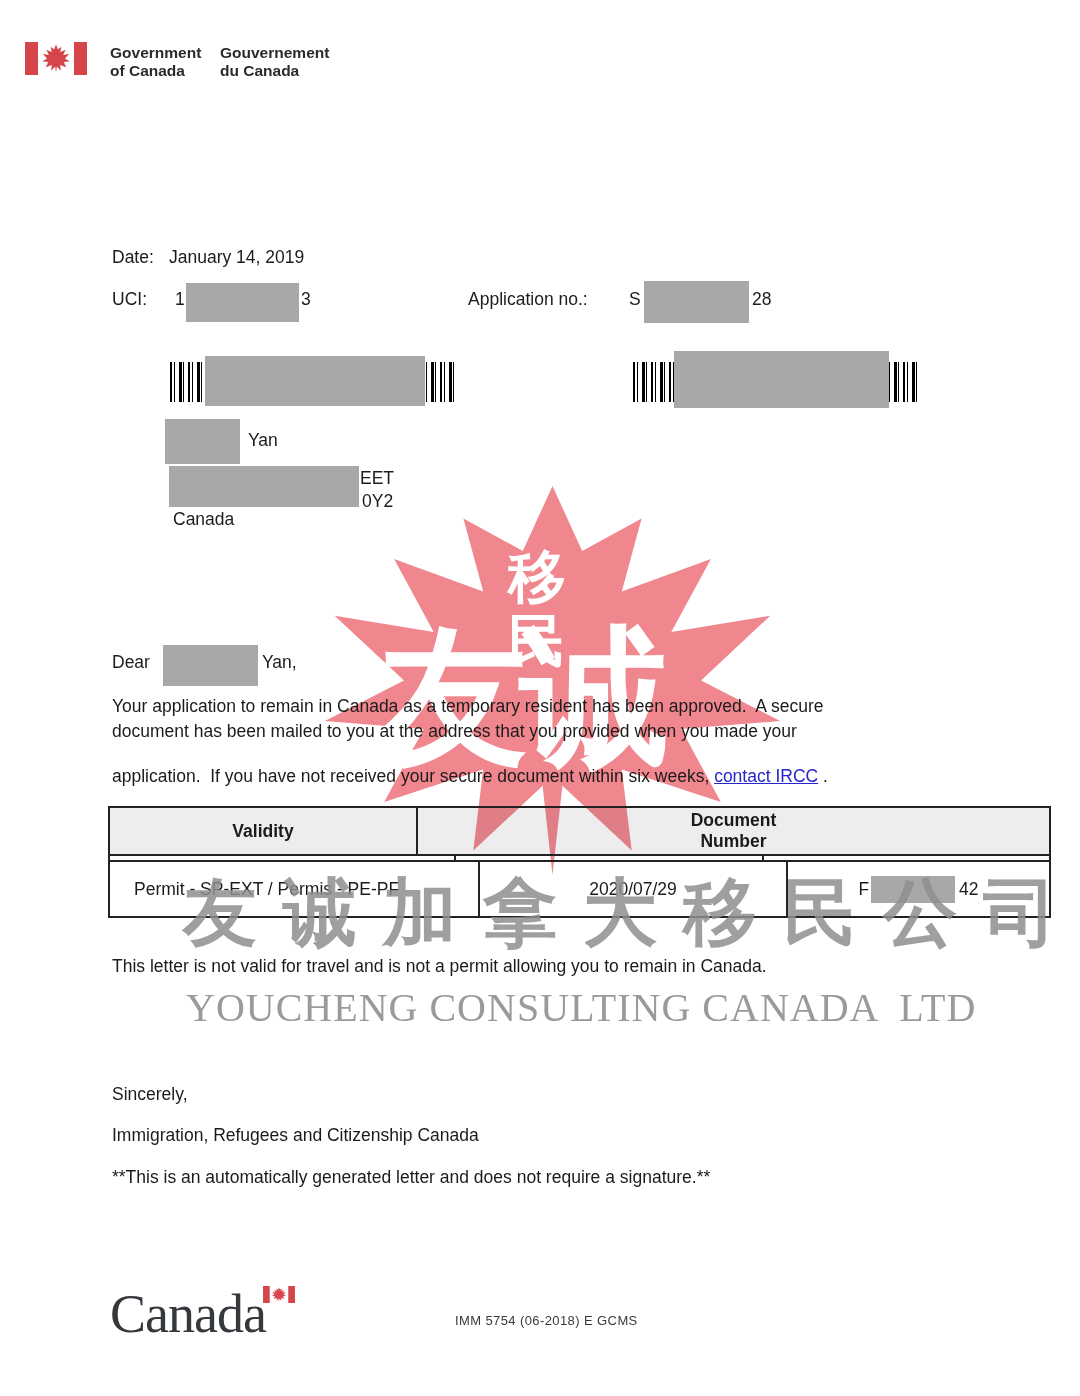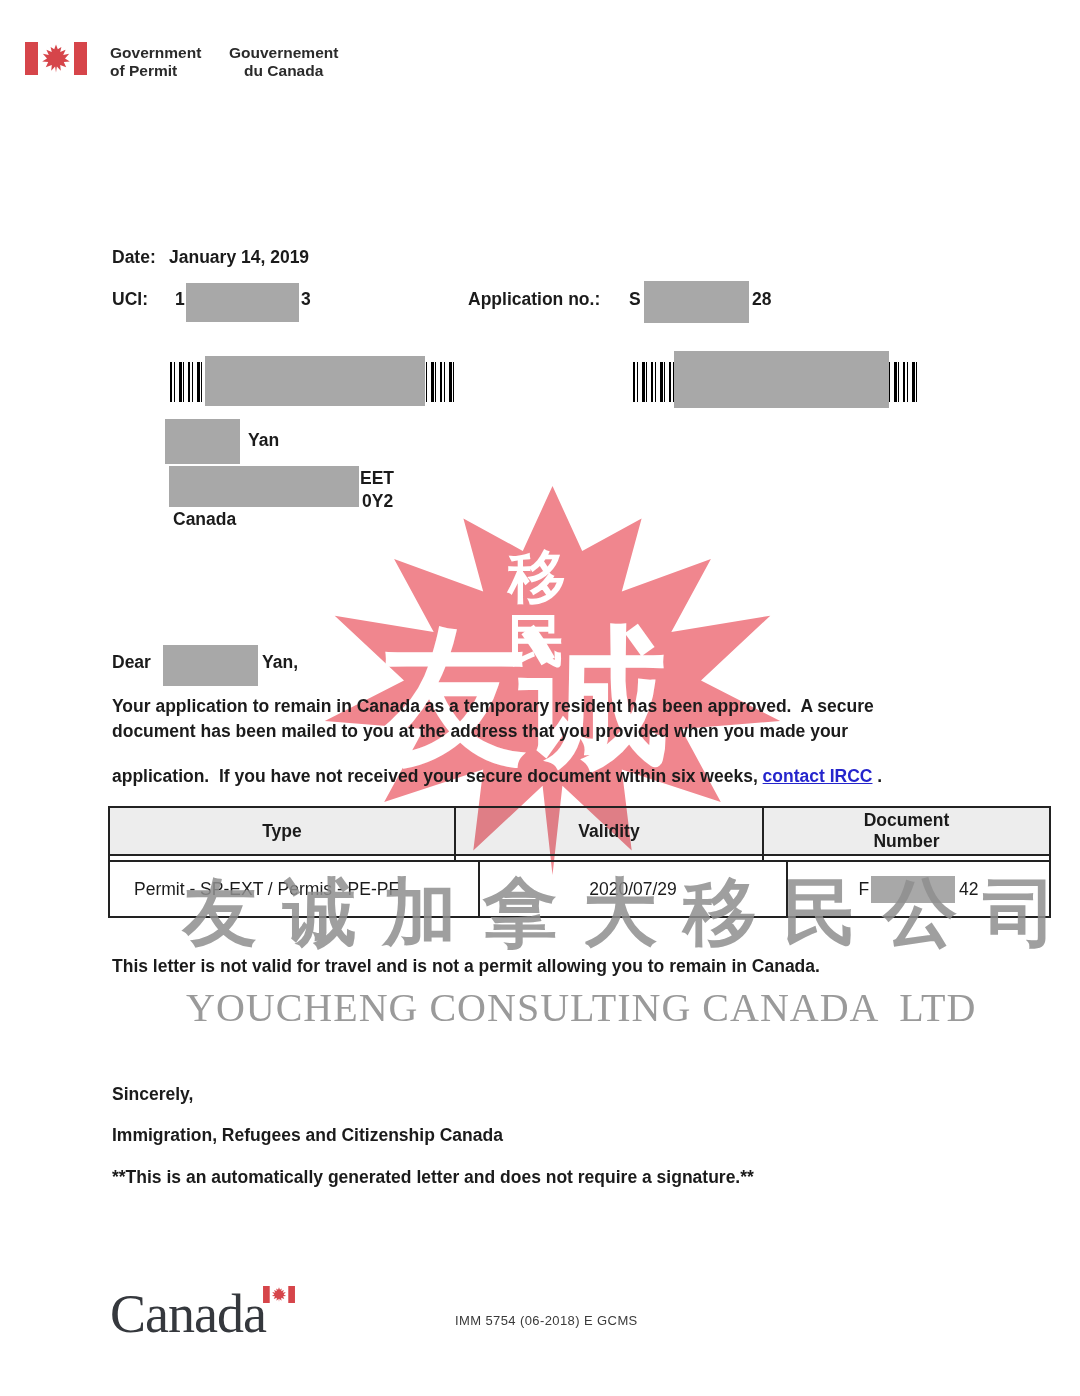--- a/index.html
+++ b/index.html
@@ -2,21 +2,21 @@
 <html><head>
 <meta charset="utf-8">
 <style>
   html,body { margin:0; padding:0; }
   body {
     width:1080px; height:1396px; position:relative; overflow:hidden;
     background:#ffffff; color:#1b1b1b;
     font-family:"Liberation Sans", sans-serif;
   }
   .abs { position:absolute; }
-  .txt { font-size:17.5px; white-space:pre; z-index:2;font-weight:bold; }
+  .txt { font-size:17.5px; white-space:pre; z-index:2; }
   .redact { background:#a8a8a8; z-index:2; } .z2 { z-index:2; }
 
   
   .gov-text { font-size:15.5px; font-weight:600; color:#2b2b2b; line-height:18px; z-index:2; }
 
   
   .barcode {
     background: repeating-linear-gradient(90deg,
       #000 0 2px, transparent 2px 4px,
       #000 4px 5px, transparent 5px 9px,
@@ -62,22 +62,22 @@
 <body>
 
 <div class="abs z2" style="left:25px; top:42px; width:62px; height:33px;">
   <svg width="62" height="33" viewBox="0 0 62 33">
     <rect x="0" y="0" width="13" height="33" fill="#d6454a"></rect>
     <rect x="49" y="0" width="13" height="33" fill="#d6454a"></rect>
     <path fill="#d6454a" transform="translate(16,2) scale(0.30,0.29)" d="M50 2 L56 18 L68 10 L64 28 L82 20 L74 38 L94 34 L80 50 L96 60 L76 62 L84 80 L64 72 L66 92 L53 78 L50 98 L47 78 L34 92 L36 72 L16 80 L24 62 L4 60 L20 50 L6 34 L26 38 L18 20 L36 28 L32 10 L44 18 Z"></path>
   </svg>
 </div>
 <div class="abs gov-text" style="left:110px; top:44px; white-space:pre;">Government
-of Permit</div>
-<div class="abs gov-text" style="left:229px; top:44px; white-space:pre;text-align:center;">Gouvernement
+of Canada</div>
+<div class="abs gov-text" style="left:220px; top:44px; white-space:pre;">Gouvernement
 du Canada</div>
 
 <span class="abs txt" style="left:112px; top:247px;">Date:</span>
 <span class="abs txt" style="left:169px; top:247px;">January 14, 2019</span>
 
 <span class="abs txt" style="left:112px; top:289px;">UCI:</span>
 <span class="abs txt" style="left:175px; top:289px;">1</span>
 <div class="abs redact" style="left:186px; top:283px; width:113px; height:39px;"></div>
 <span class="abs txt" style="left:301px; top:289px;">3</span>
 
@@ -111,21 +111,20 @@
 <span class="abs txt" style="left:112px; top:652px;">Dear</span>
 <div class="abs redact" style="left:163px; top:645px; width:95px; height:41px;"></div>
 <span class="abs txt" style="left:262px; top:652px;">Yan,</span>
 
 <div class="abs txt" style="left:112px; top:696px;">Your application to remain in Canada as a temporary resident has been approved.  A secure</div>
 <div class="abs txt" style="left:112px; top:721px;">document has been mailed to you at the address that you provided when you made your</div>
 <div class="abs txt" style="left:112px; top:746px;margin-top:20px;"><span>application.  If you have not received your secure document within six weeks, </span><a href="#" class="ircc">contact IRCC</a><span> .</span></div>
 
 <div class="abs tbl">
   <div class="tbl-row tbl-head">
-    <div class="cell hcell c1 bdr">Type</div>
     <div class="cell hcell c2 bdr">Validity</div>
     <div class="cell hcell c3">
       <span style="display:inline-block; width:110px; line-height:21px;">Document Number</span>
     </div>
   </div>
   <div class="tbl-row tbl-gap">
     <div class="c1 bdr"></div>
       <div class="c2 bdr"></div>
       <div class="c3"></div>
   </div>

